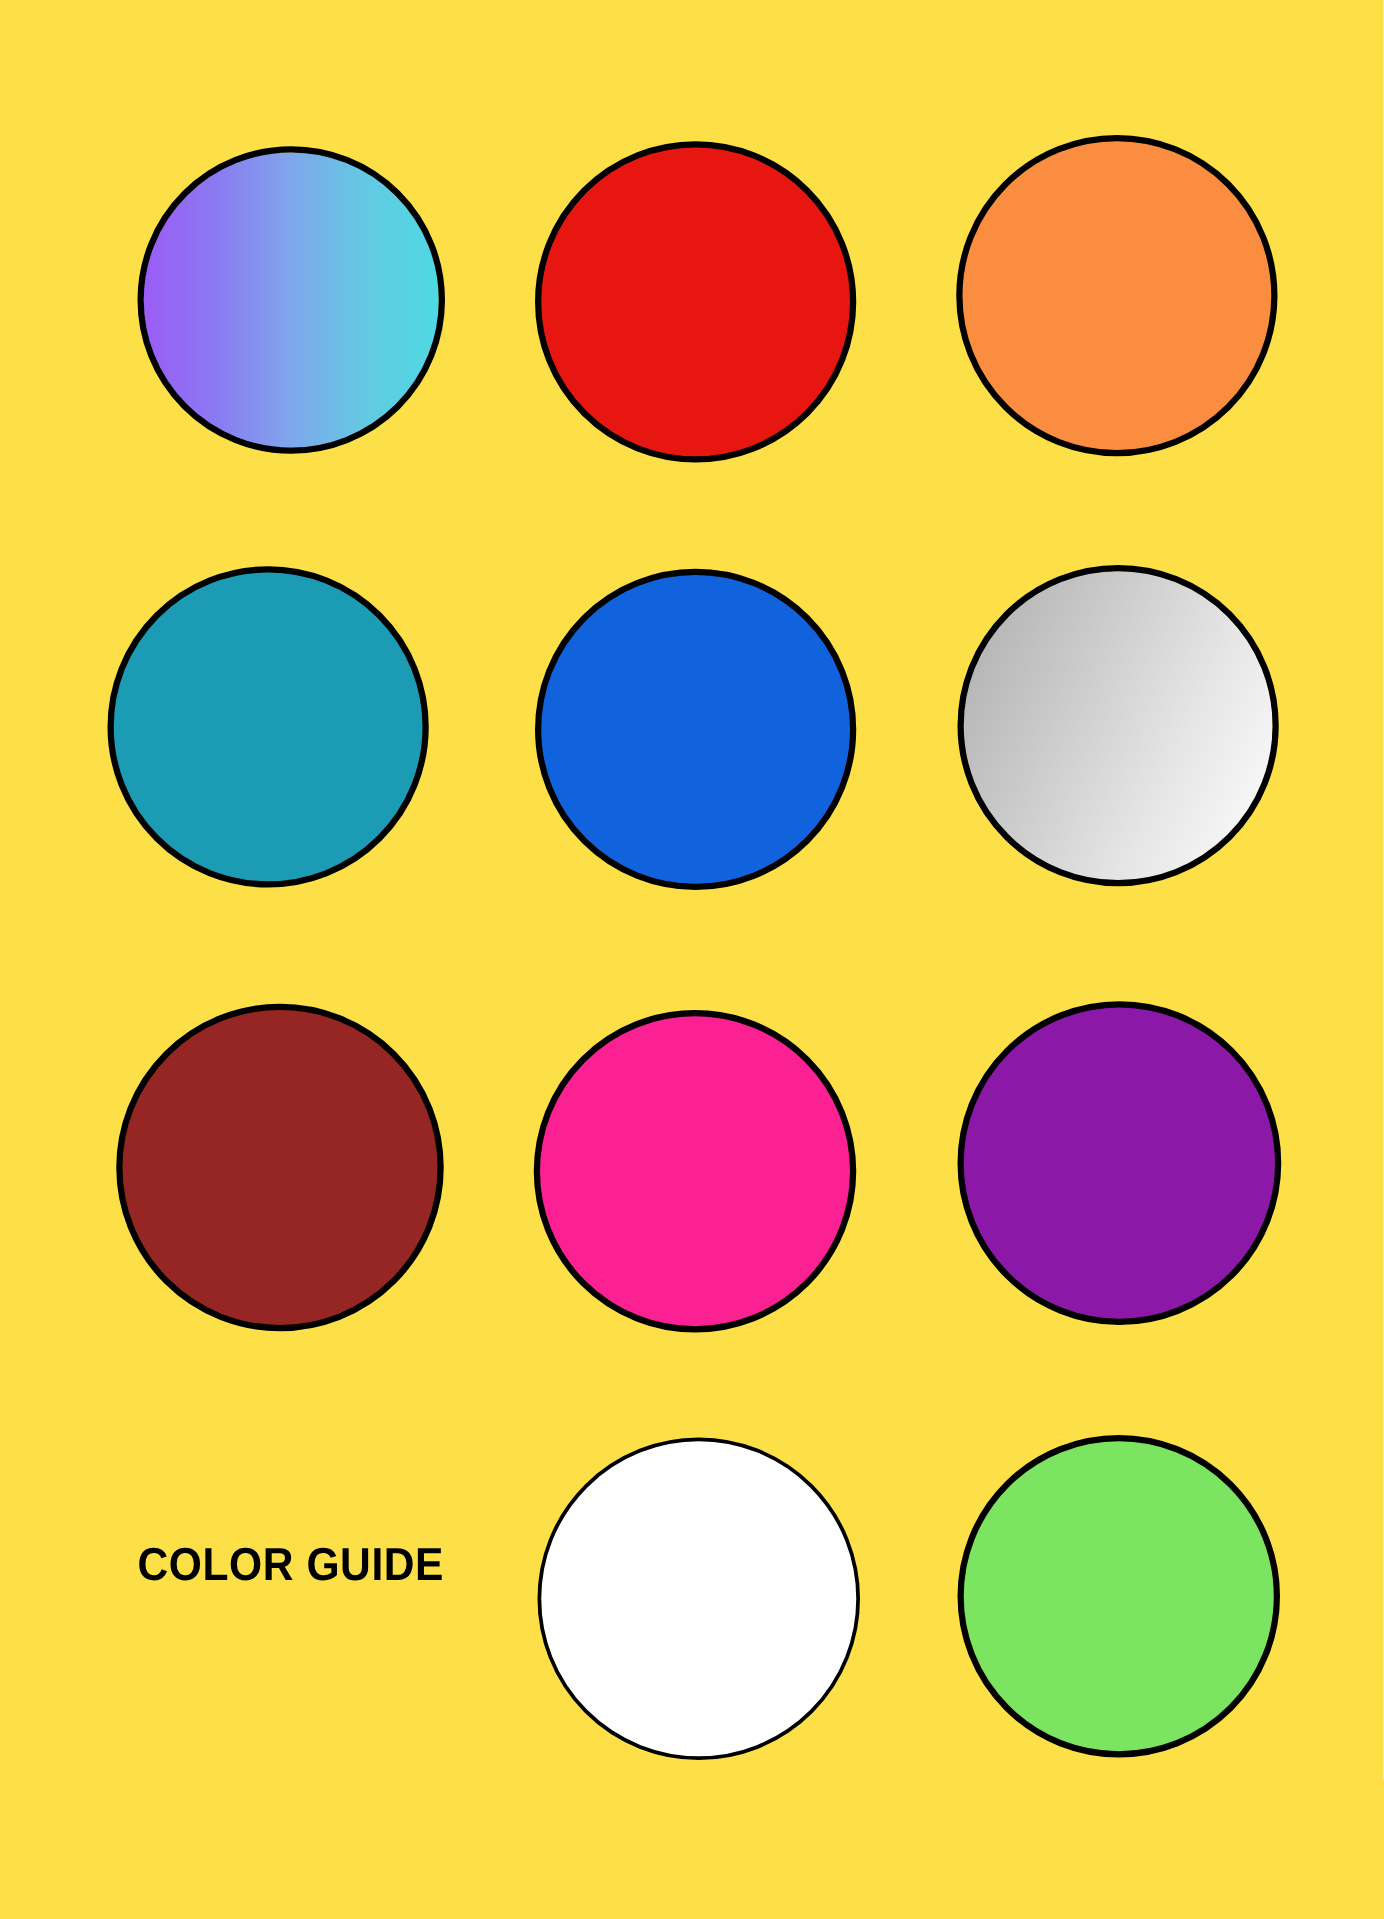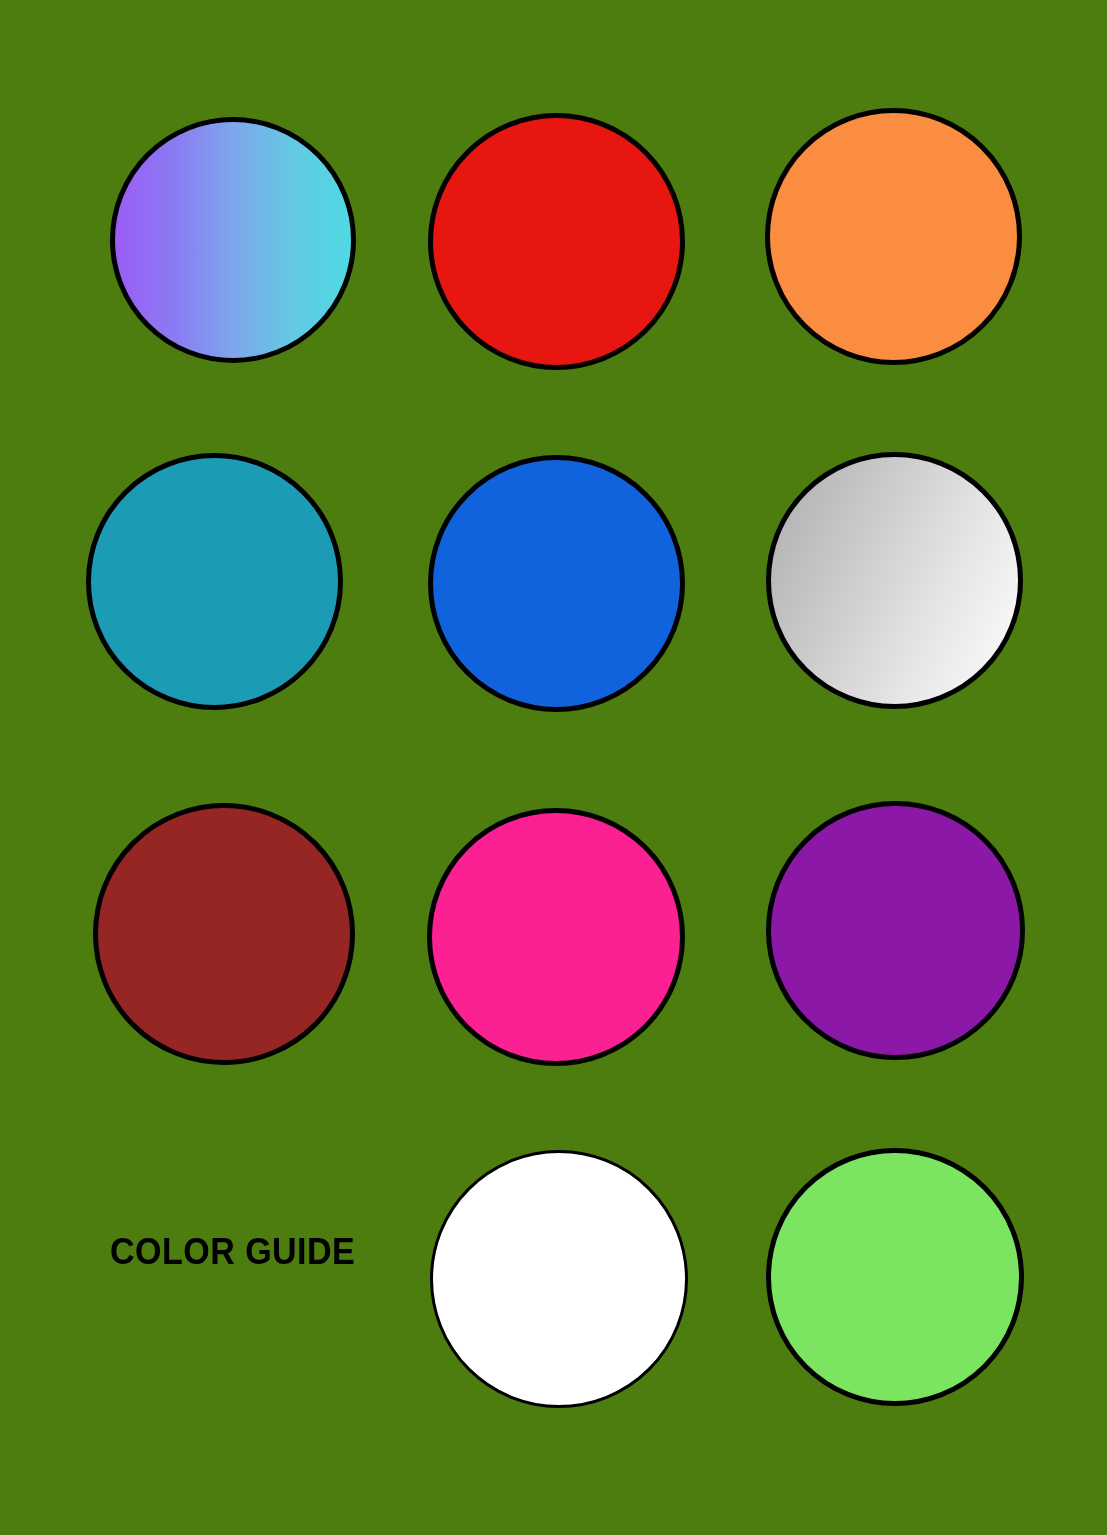--- a/index.html
+++ b/index.html
@@ -38,21 +38,21 @@
     color: #000000;
     white-space: nowrap;
     transform: scaleX(0.92);
     transform-origin: left center;
     line-height: 1.1;
   }
 </style>
 </head>
 <body style="background: rgb(255, 255, 255);">
 
-<div id="page" style="background: #4d7c0f;">
+<div id="page" style="background: #fde047;">
 
   <div class="swatch" id="sw-0" style="left: 110px; top: 117px; width: 246px; height: 246px; border-color: rgb(0, 0, 0); background: linear-gradient(to right, rgb(155, 92, 246), rgb(138, 123, 242), rgb(127, 166, 236), rgb(99, 201, 226), rgb(79, 217, 226));"></div>
   <div class="swatch" id="sw-1" style="left: 428px; top: 113px; width: 257px; height: 257px; border-color: rgb(0, 0, 0); background: rgb(231, 22, 16);"></div>
   <div class="swatch" id="sw-2" style="left: 765px; top: 108px; width: 257px; height: 257px; border-color: rgb(0, 0, 0); background: rgb(250, 141, 64);"></div>
 
   <div class="swatch" id="sw-3" style="left: 86px; top: 453px; width: 257px; height: 257px; border-color: rgb(0, 0, 0); background: rgb(27, 156, 180);"></div>
   <div class="swatch" id="sw-4" style="left: 428px; top: 455px; width: 257px; height: 257px; border-color: rgb(0, 0, 0); background: rgb(16, 99, 221);"></div>
   <div class="swatch" id="sw-5" style="left: 766px; top: 452px; width: 257px; height: 257px; border-color: rgb(0, 0, 0); background: linear-gradient(115deg, rgb(173, 173, 173), rgb(201, 201, 201), rgb(230, 230, 230), rgb(255, 255, 255));"></div>
 
   <div class="swatch" id="sw-6" style="left: 93px; top: 803px; width: 262px; height: 262px; border-color: rgb(0, 0, 0); background: rgb(150, 38, 35);"></div>

